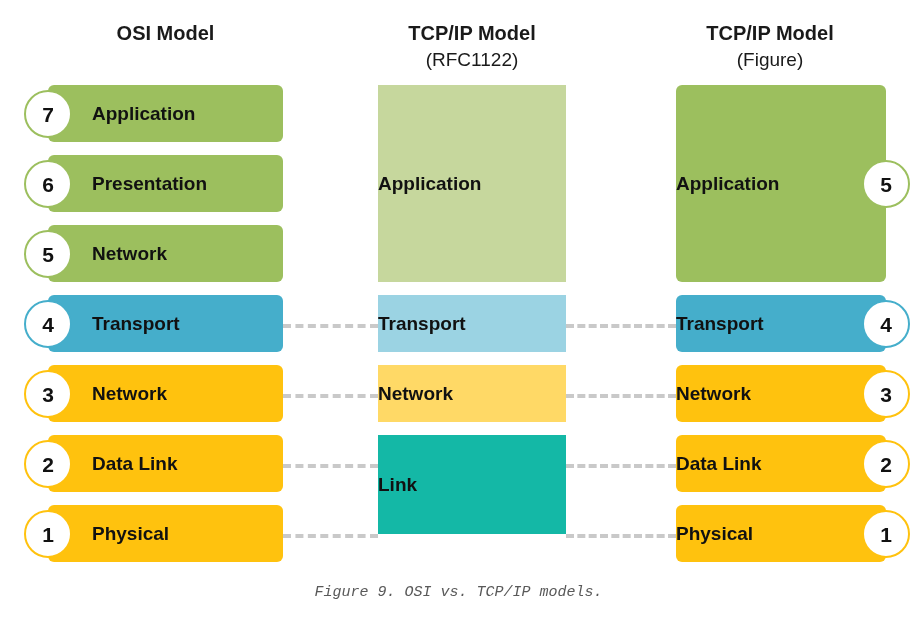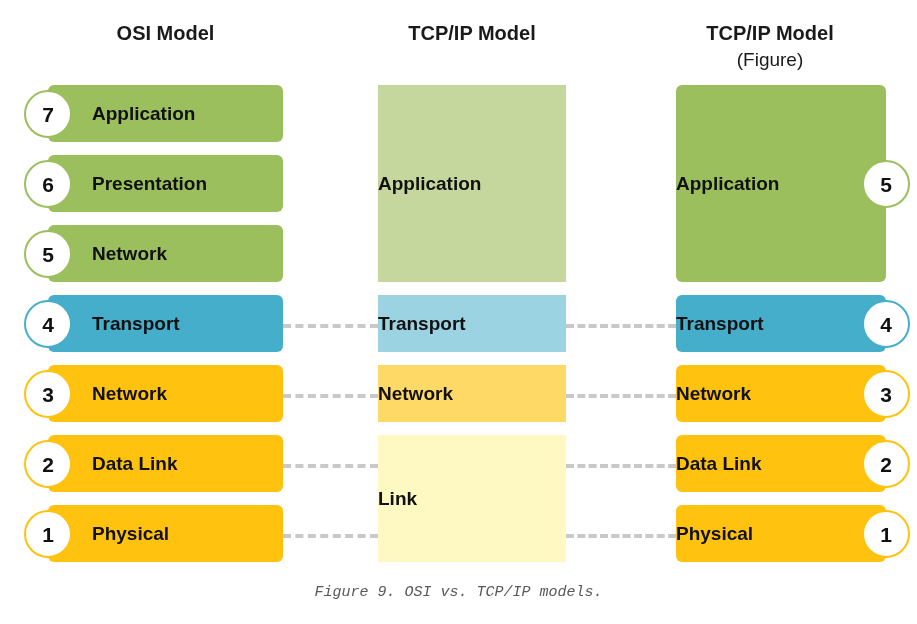--- a/index.html
+++ b/index.html
@@ -81,20 +81,21 @@
 <body>
 
 <div id="stage">
 
   <div class="col-head" id="head-osi" style="left: 48px; width: 235px; top: 18px;">
     <div class="t1">OSI Model</div>
     <div class="t2"></div>
   </div>
   <div class="col-head" id="head-rfc" style="left: 348px; width: 248px; top: 18px;">
     <div class="t1">TCP/IP Model</div>
+    <div class="t2">(RFC1122)</div>
   </div>
   <div class="col-head" id="head-common" style="left: 646px; width: 248px; top: 18px;">
     <div class="t1">TCP/IP Model</div>
     <div class="t2">(Figure)</div>
   </div>
 
   <div id="connector-layer">
       <div class="dash" style="left: 283px; width: 95px; top: 323.5px;"></div>
       <div class="dash" style="left: 566px; width: 110px; top: 323.5px;"></div>
       <div class="dash" style="left: 283px; width: 95px; top: 393.5px;"></div>
@@ -152,21 +153,21 @@
   <div id="col-rfc" class="mid-col">
       <div class="bar plain" style="left: 378px; width: 188px; top: 85px; height: 197px; background: rgb(198, 215, 157); border-radius: 0px;">
         <div class="lbl">Application</div>
       </div>
       <div class="bar plain" style="left: 378px; width: 188px; top: 295px; height: 57px; background: rgb(155, 211, 227); border-radius: 0px;">
         <div class="lbl">Transport</div>
       </div>
       <div class="bar plain" style="left: 378px; width: 188px; top: 365px; height: 57px; background: rgb(255, 217, 102); border-radius: 0px;">
         <div class="lbl">Network</div>
       </div>
-      <div class="bar plain" style="left: 378px; width: 188px; top: 435px; height: 127px; background: #fef9c3; border-radius: 0px;">
+      <div class="bar plain" style="left: 378px; width: 188px; top: 435px; height: 99px; background: #14b8a6; border-radius: 0px;">
         <div class="lbl">Link</div>
       </div>
     </div>
   <div id="col-common" class="right-col">
       <div class="bar bold" style="left: 676px; width: 210px; top: 85px; height: 197px; background: rgb(156, 191, 94); border-radius: 6px;">
         <div class="lbl">Application</div>
         <div class="badge right" style="border-color: rgb(156, 191, 94);">
           <span>5</span>
         </div>
       </div>

